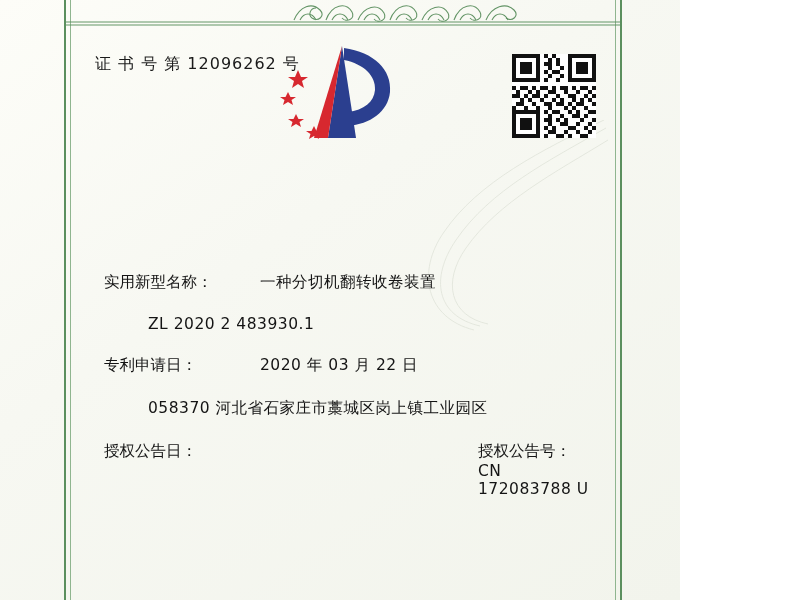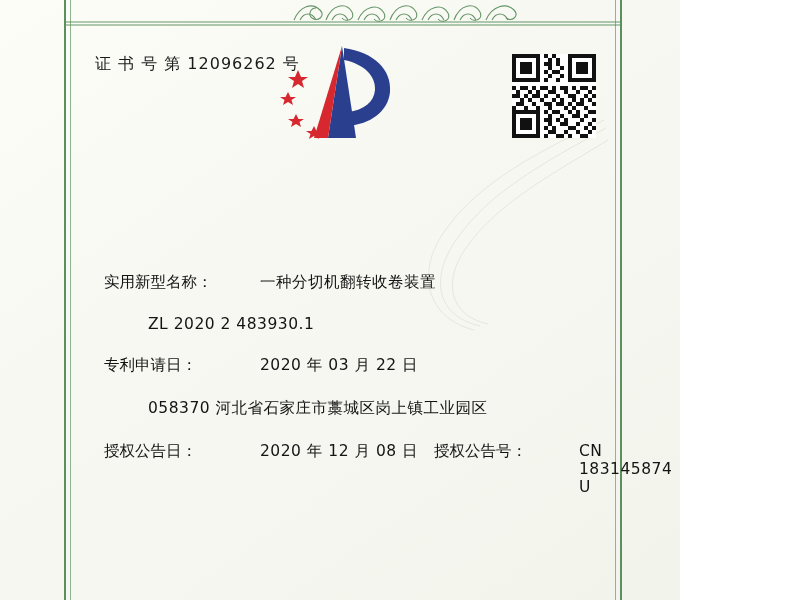--- a/index.html
+++ b/index.html
@@ -144,20 +144,21 @@
   }
   .last-row .left {
     width: 330px;
     flex: 0 0 330px;
     display: flex;
     align-items: baseline;
   }
   .last-row .right {
     display: flex;
     align-items: baseline;
+    flex-direction: column;
   }
   .last-row .r-label {
     flex: 0 0 auto;
     margin-right: 8px;
   }
 </style>
 </head>
 <body>
 
 <div class="certificate">
@@ -352,22 +353,21 @@
     </div>
 
 
     <div class="field-row">
       <span class="field-value">058370 河北省石家庄市藁城区岗上镇工业园区</span>
     </div>
 
     <div class="last-row">
       <span class="left">
         <span class="field-label">授权公告日：</span>
-        <span class="field-value">2020 年 12 月 08 日</span>
       </span>
       <span class="right">
         <span class="r-label">授权公告号：</span>
-        <span class="field-value">CN 183145874 U</span>
+        <span class="field-value">CN 172083788 U</span>
       </span>
     </div>
 
   </div>
 </div>
 
 </body></html>

